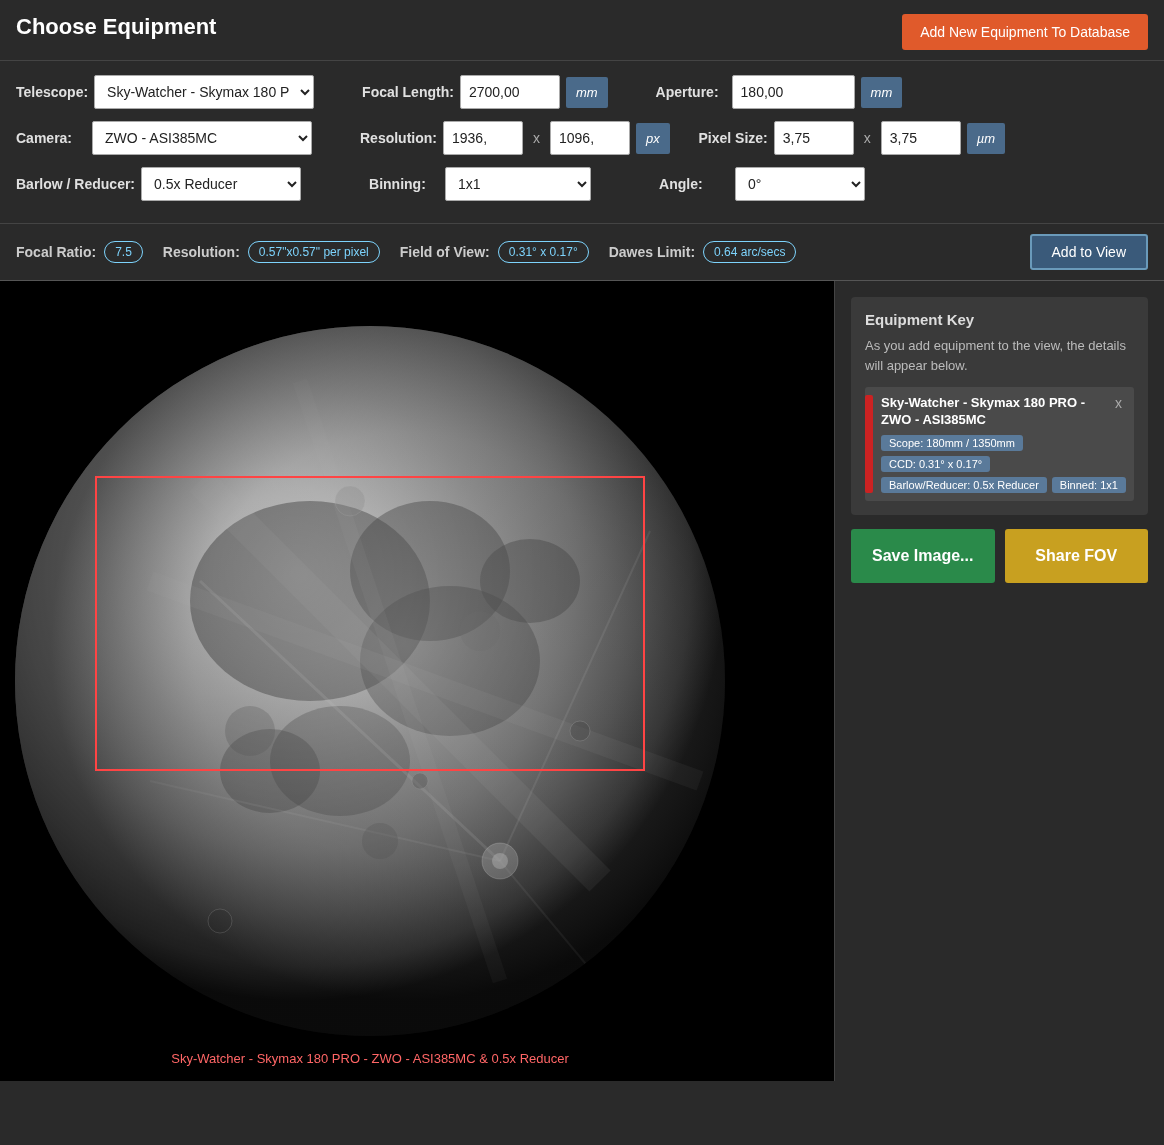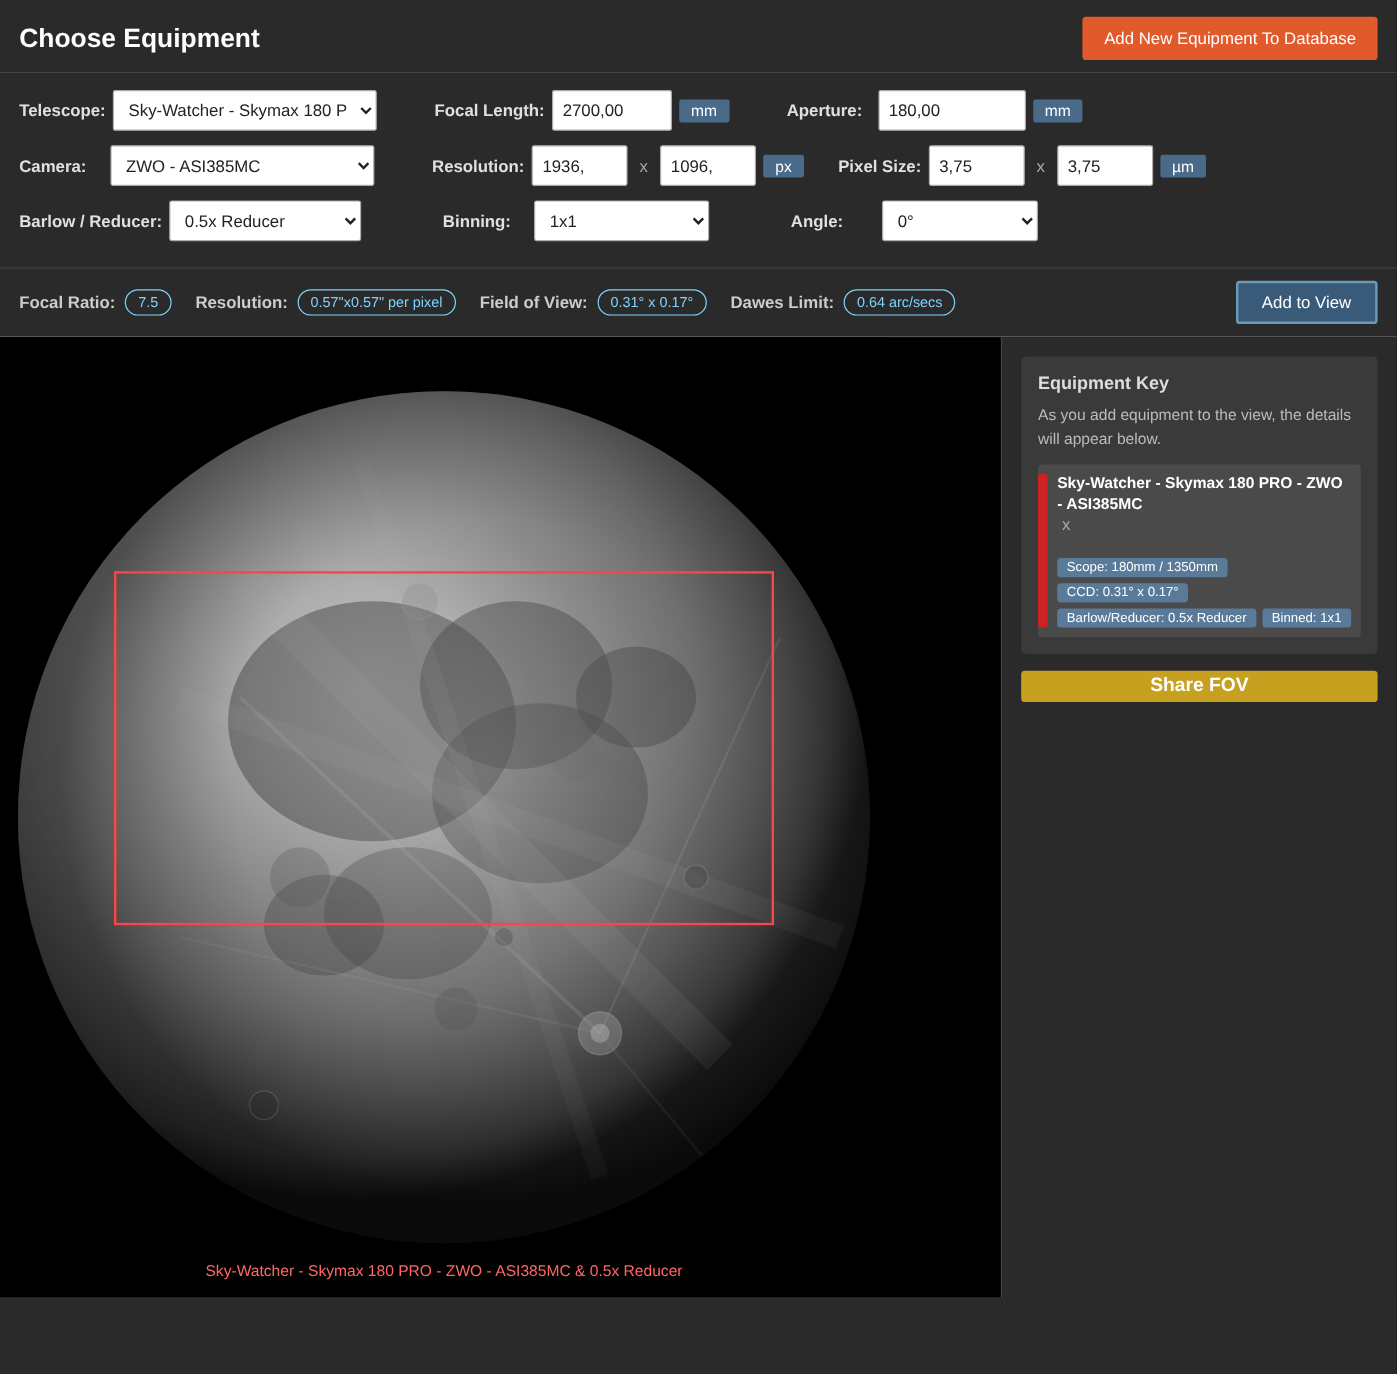--- a/index.html
+++ b/index.html
@@ -9,21 +9,20 @@
       font-family: Arial, sans-serif;
       font-size: 14px;
       width: 1164px;
       min-height: 1145px;
     }
     .top-bar {
       background: #2a2a2a;
       padding: 14px 16px 10px 16px;
       display: flex;
       justify-content: space-between;
-      align-items: center;
       border-bottom: 1px solid #444;
     }
     .page-title {
       font-size: 22px;
       font-weight: bold;
       color: #fff;
     }
     .add-new-btn {
       background: #e05a2b;
       color: #fff;
@@ -77,23 +76,24 @@
       border-radius: 2px;
       height: 34px;
       cursor: pointer;
     }
     .unit-badge {
       background: #4a6a8a;
       color: #fff;
       padding: 7px 10px;
       font-size: 13px;
       border-radius: 2px;
-      height: 19px;
-      display: flex;
-      align-items: center;
+      height: 31px;
+      display: flex;
+      align-items: center;
+      font-style: italic;
     }
     .separator {
       display: flex;
       align-items: center;
       padding: 0 4px;
       color: #aaa;
     }
     .telescope-select { width: 220px; }
     .camera-select { width: 220px; }
     .focal-input { width: 100px; }
@@ -210,22 +210,21 @@
       align-self: stretch;
       flex-shrink: 0;
     }
     .entry-content {
       flex: 1;
     }
     .entry-header {
       display: flex;
       justify-content: space-between;
       align-items: flex-start;
-      margin-bottom: 20px;
-      flex-direction: column;
+      margin-bottom: 6px;
     }
     .entry-name {
       color: #fff;
       font-size: 13px;
       font-weight: bold;
       line-height: 1.3;
     }
     .entry-close {
       color: #aaa;
       cursor: pointer;
@@ -466,16 +465,17 @@
             <span class="entry-tag">Scope: 180mm / 1350mm</span>
             <span class="entry-tag">CCD: 0.31° x 0.17°</span>
             <span class="entry-tag">Barlow/Reducer: 0.5x Reducer</span>
             <span class="entry-tag">Binned: 1x1</span>
           </div>
         </div>
       </div>
     </div>
 
     <div class="action-buttons">
+      <button class="save-btn">Save Image...</button>
       <button class="share-btn">Share FOV</button>
     </div>
   </div>
 </div>
 
 </body></html>

